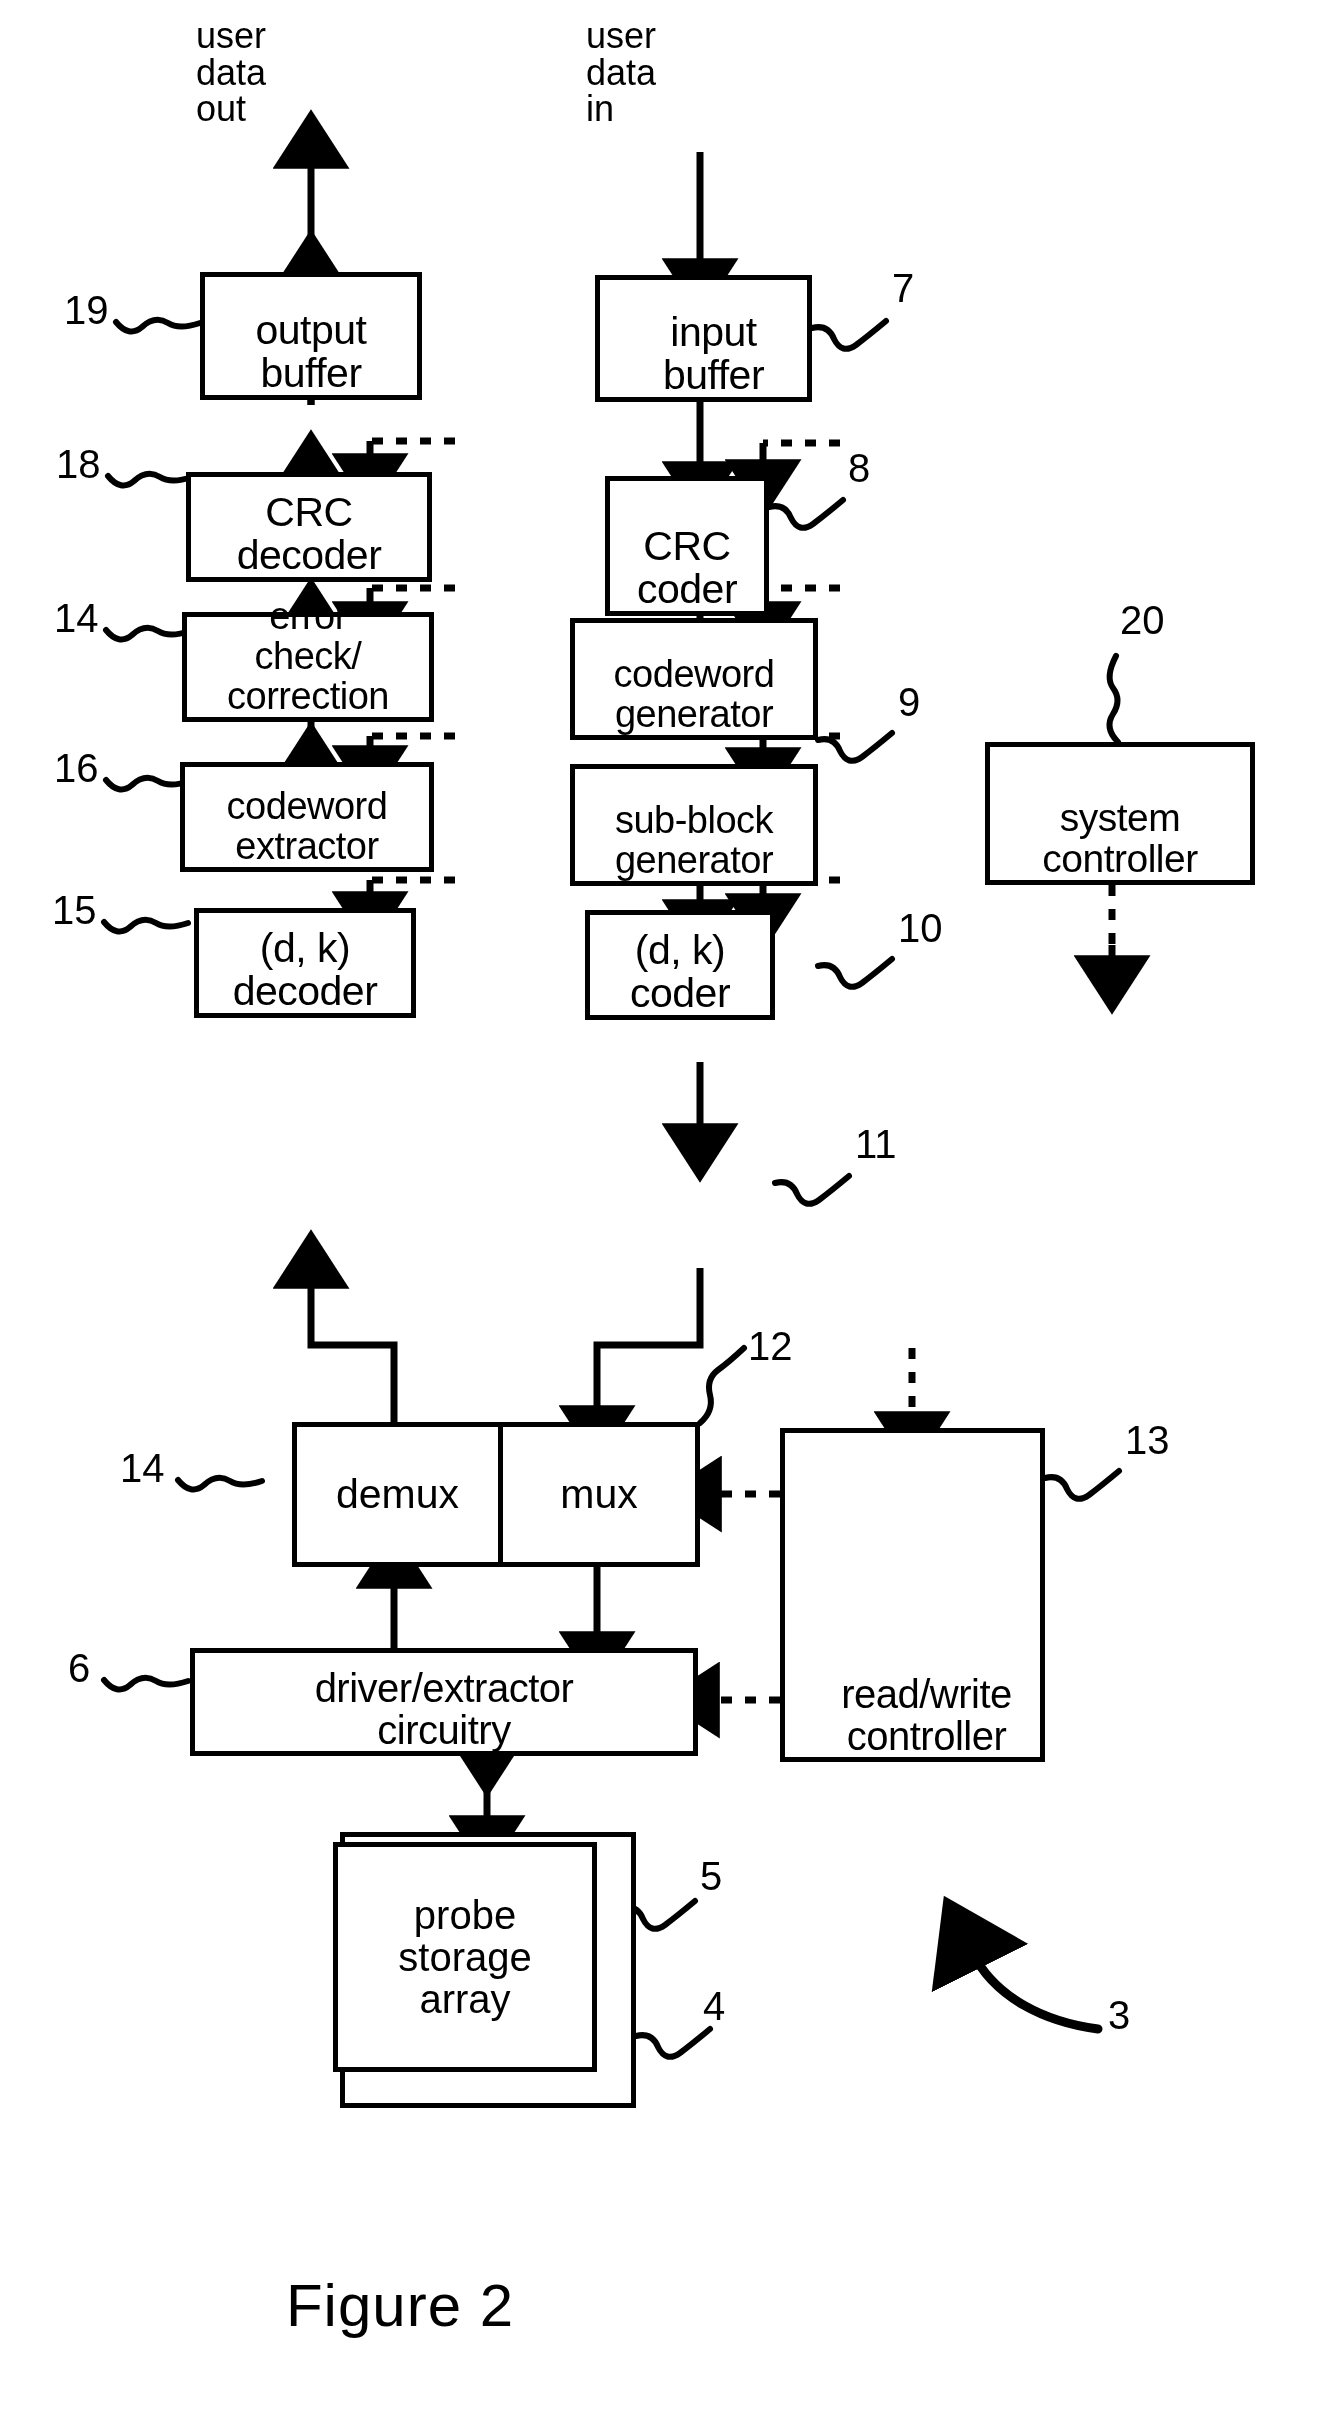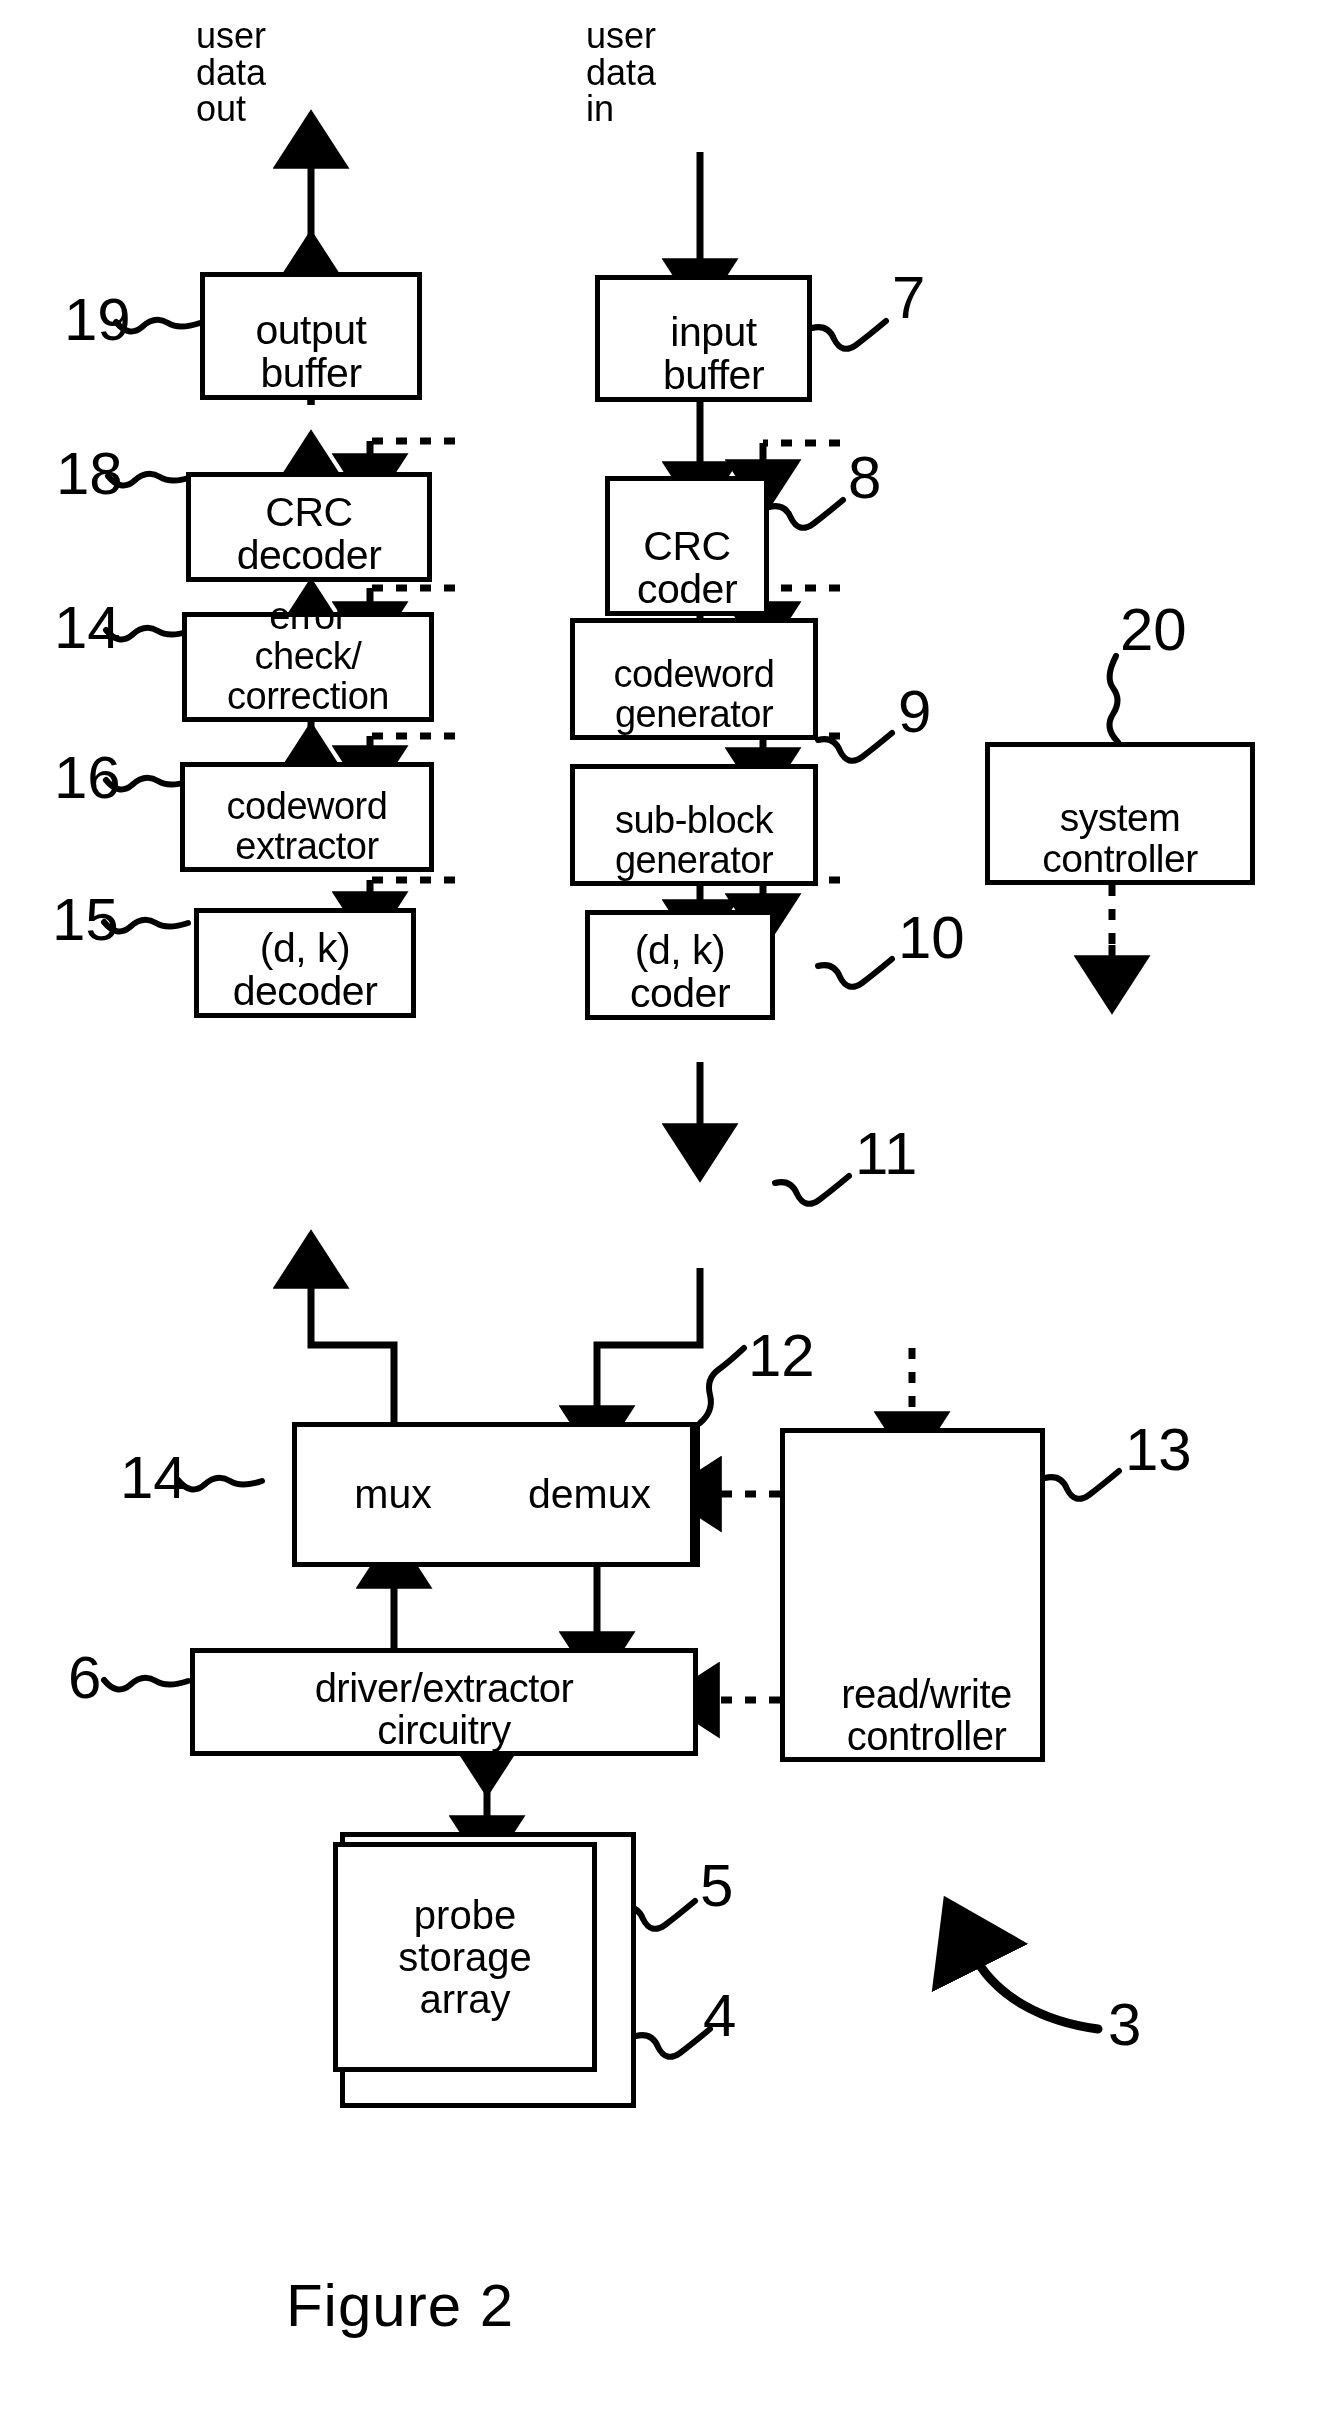--- a/index.html
+++ b/index.html
@@ -33,21 +33,21 @@
     justify-content: center;
     text-align: center;
     line-height: 1.05;
     font-size: 41px;
     letter-spacing: -0.5px;
     z-index: 3;
   }
   .blk span { display: block; width: 100%; }
   .refnum {
     position: absolute;
-    font-size: 60px;
+    font-size: 40px;
     line-height: 1;
     z-index: 4;
     white-space: nowrap;
   }
   .ioText {
     position: absolute;
     font-size: 36px;
     line-height: 1.02;
     text-align: left;
     z-index: 4;
@@ -274,25 +274,25 @@
     <span style="white-space:pre-line;">(d, k)
 coder</span>
   </div>
 
   <div class="blk" style="left:985px; top:742px; width:270px; height:143px;">
     <span style="white-space:pre-line; font-size:39px;">system
 controller</span>
   </div>
 
   <div class="splitbox" style="left:292px; top:1422px; width:408px; height:145px;">
+    <div class="half left" style="flex:0 0 201px;">
+      <span>demux</span>
+    </div>
     <div class="half">
       <span>mux</span>
-    </div>
-    <div class="half left" style="flex:0 0 201px;">
-      <span>demux</span>
     </div>
   </div>
 
   <div class="blk" style="left:190px; top:1648px; width:508px; height:108px;">
     <span style="white-space:pre-line; font-size:40px;">driver/extractor
 circuitry</span>
   </div>
 
   <div class="blk" style="left:780px; top:1428px; width:265px; height:334px;padding-left:28px;">
     <span style="white-space:pre-line; font-size:40px;">read/write

